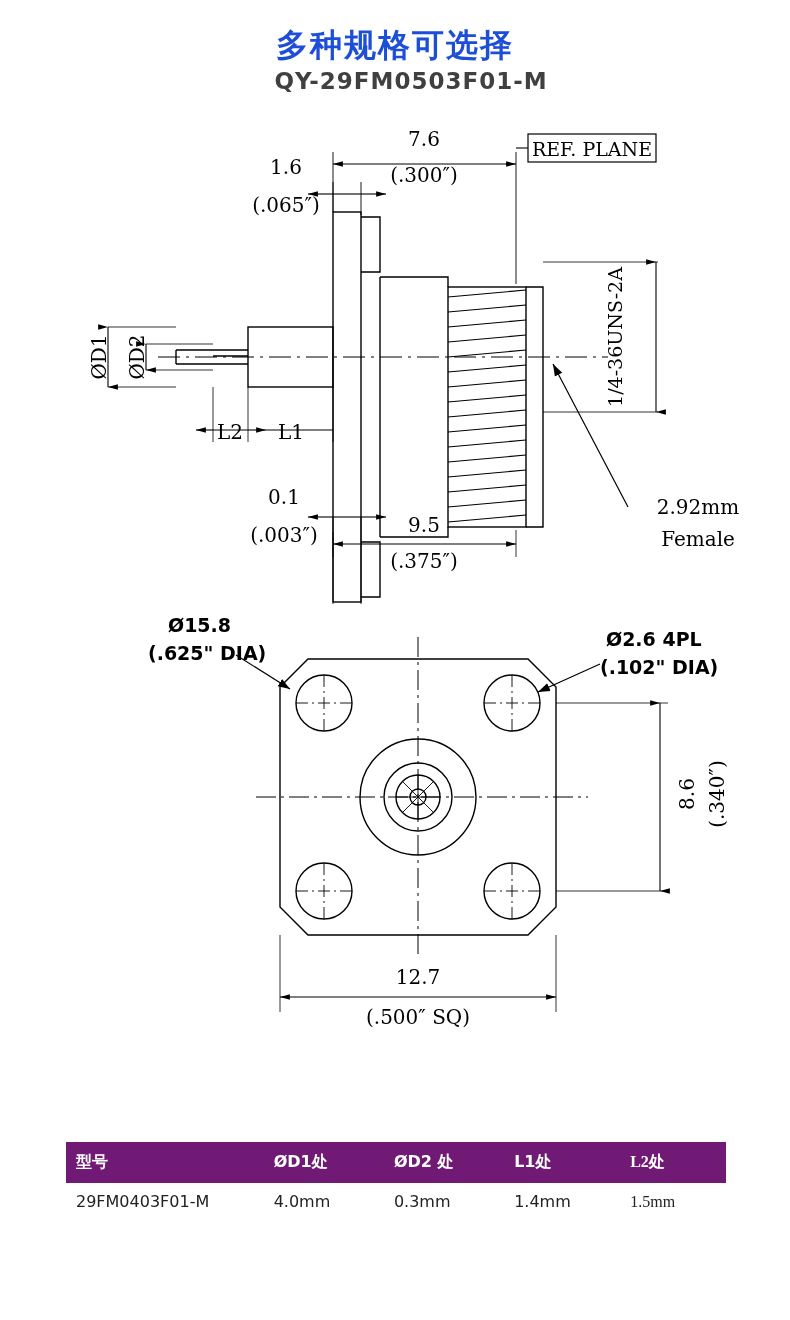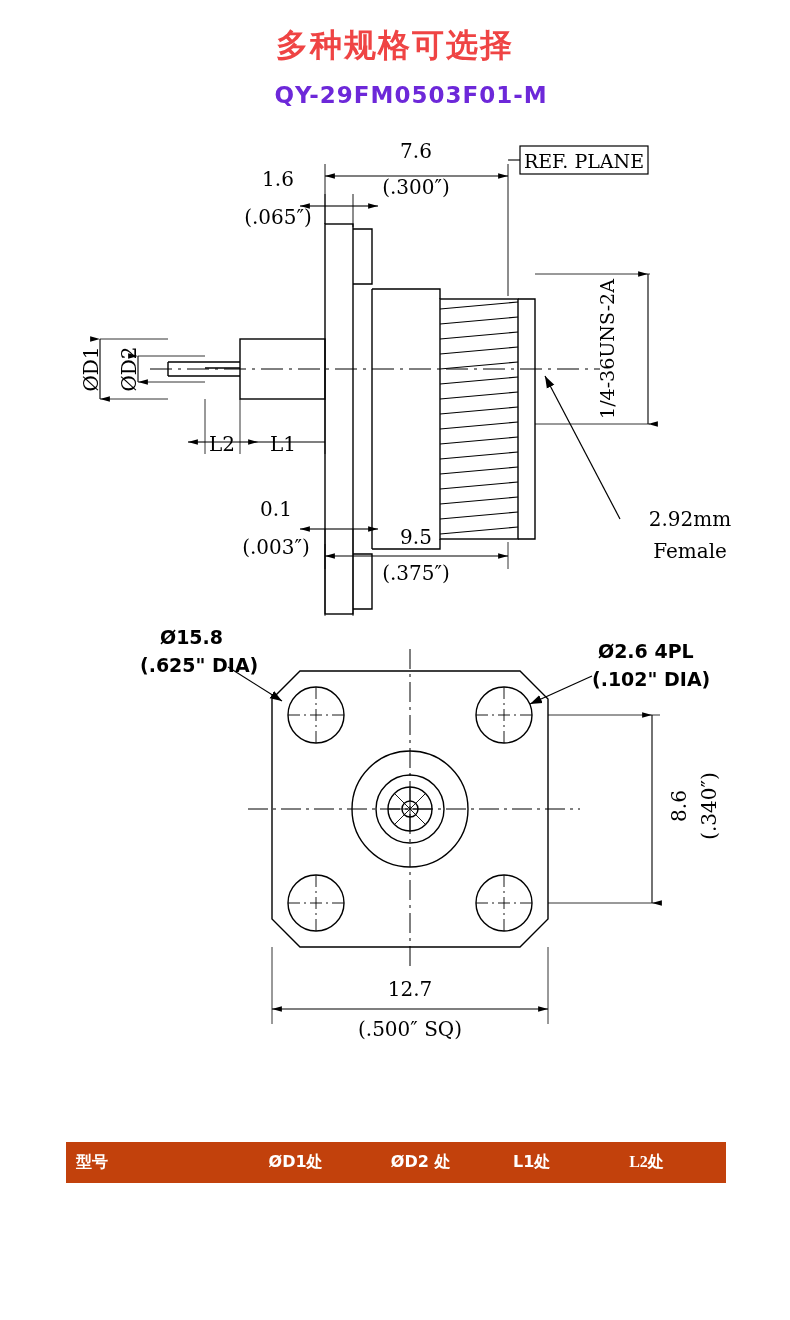--- a/index.html
+++ b/index.html
@@ -18,59 +18,60 @@
     position: relative;
     width: 790px;
     height: 1320px;
   }
   
   .header {
     text-align: center;
     padding-top: 26px;
   }
   .header-title {
-    color: #ef4444;
+    color: #1d4ed8;
     font-size: 32px;
     font-weight: bold;
     letter-spacing: 2px;
     line-height: 1.2;
     font-family: "DejaVu Sans", "Liberation Sans", sans-serif;
   }
   .header-model {
-    color: #6d28d9;
+    color: #404040;
     font-size: 23px;
     font-weight: bold;
     letter-spacing: 1px;
-    margin-top: 18px;
+    margin-top: 4px;
     font-family: "DejaVu Sans", "Liberation Sans", sans-serif;
     padding-left: 32px;
   }
   
   .drawing {
     position: absolute;
-    top: 124px;
+    top: 112px;
     left: 0;
     width: 657px;
     height: 975px;
+    padding-left: 8px;
   }
   .drawing svg {
     display: block;
   }
   
   .spec-table {
     position: absolute;
     left: 66px;
     top: 1142px;
     width: 660px;
     border-collapse: collapse;
     font-size: 16px;
     font-family: "DejaVu Sans", "Liberation Sans", sans-serif;
   }
   .spec-table th {
-    background: #c2410c;
+    background: #701a75;
     color: #ffffff;
     font-weight: bold;
     text-align: left;
     padding: 10px 0 10px 10px;
     font-size: 16px;
   }
   .spec-table td {
     color: #222222;
     padding: 9px 0 9px 10px;
     font-size: 16px;
@@ -285,16 +286,23 @@
     <thead>
       <tr>
         <th>型号</th>
         <th>ØD1处</th>
         <th>ØD2 处</th>
         <th>L1处</th>
         <th>L2处</th>
       </tr>
     </thead>
     <tbody>
+      <tr>
+        <td>29FM0403F01-M</td>
+        <td>4.0mm</td>
+        <td>0.3mm</td>
+        <td>1.4mm</td>
+        <td>1.5mm</td>
+      </tr>
     </tbody>
   </table>
 
 </div>
 
 </body></html>

